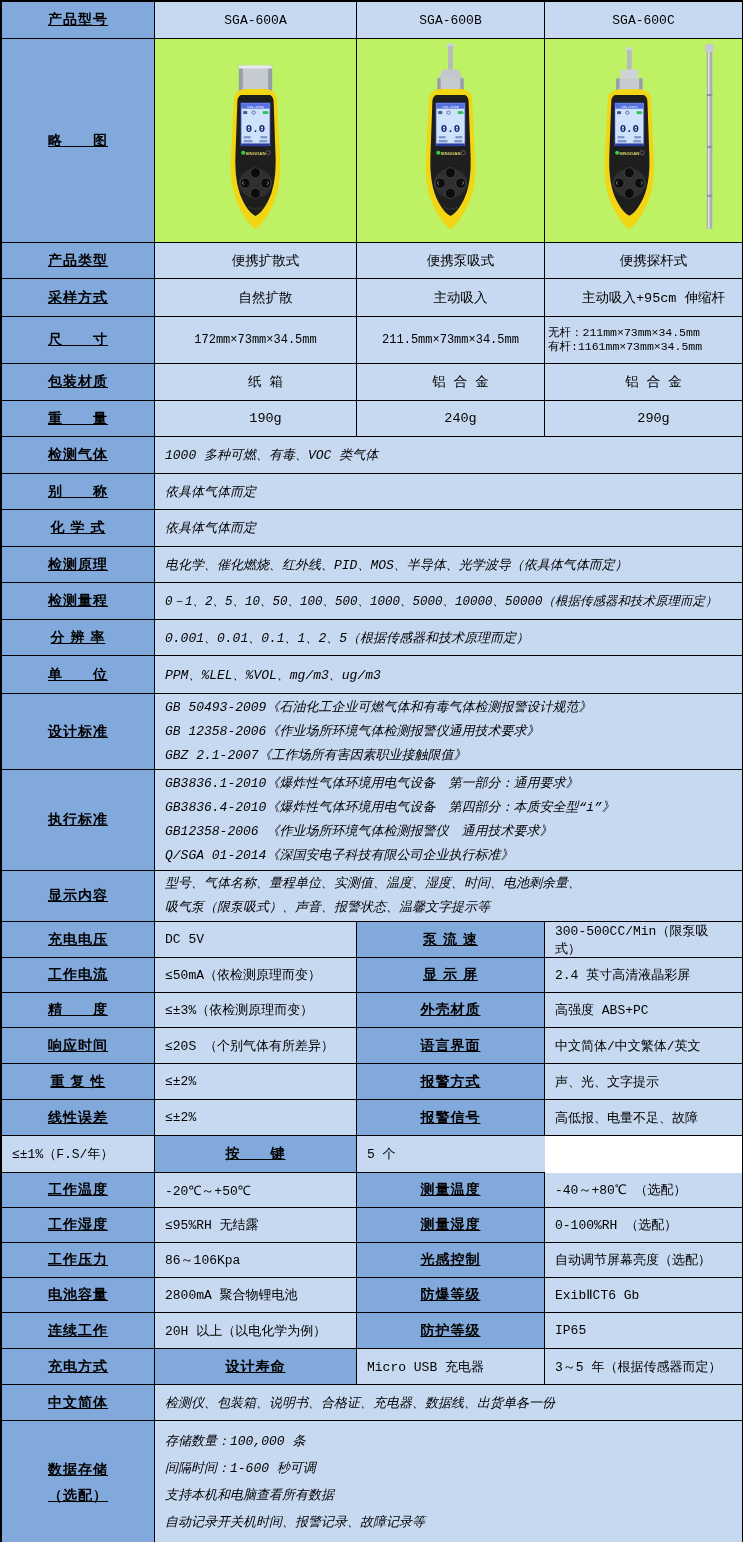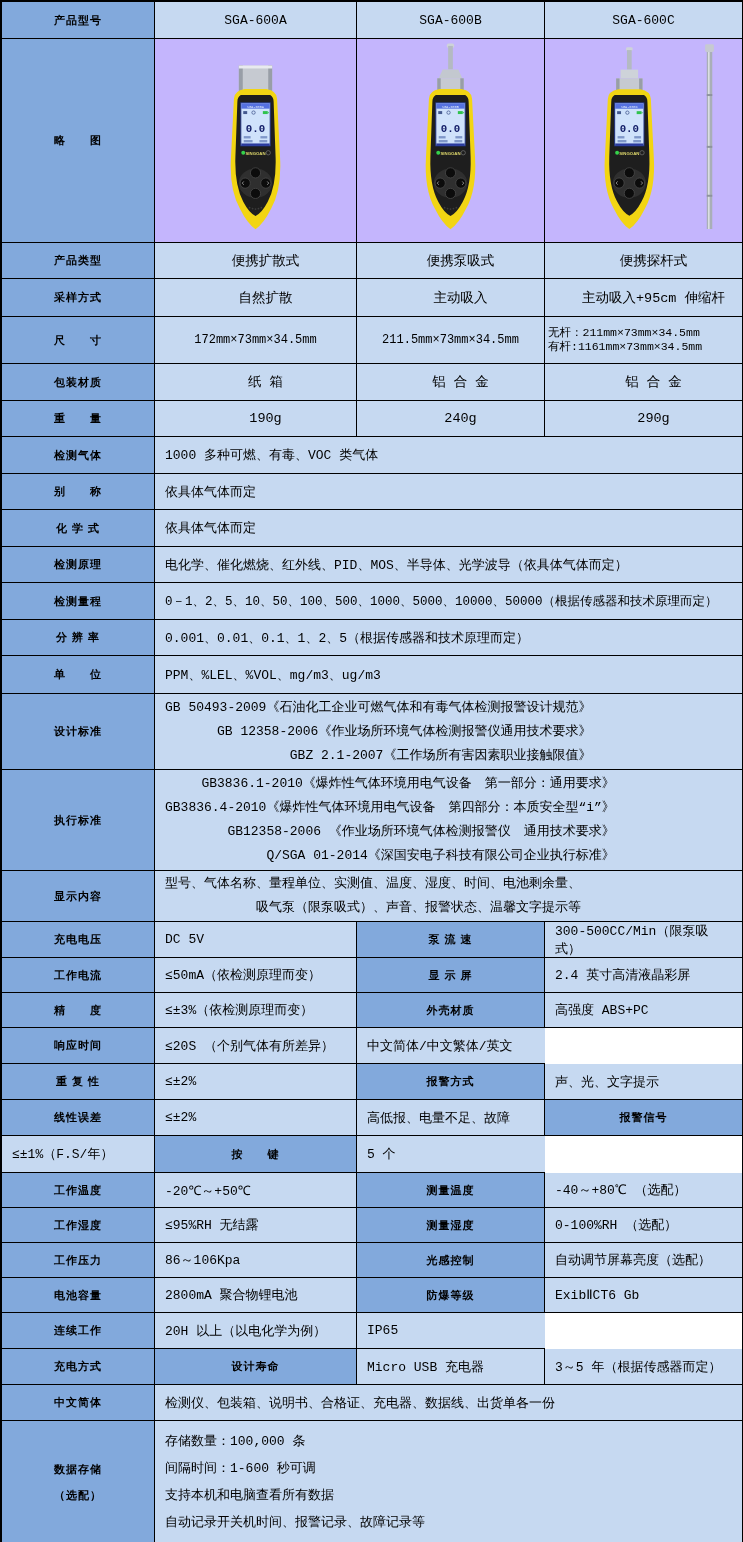--- a/index.html
+++ b/index.html
@@ -22,33 +22,33 @@
   .cell{
     box-sizing:border-box;
     border-right:1px solid var(--border_color);
     border-bottom:1px solid var(--border_color);
     display:flex;align-items:center;justify-content:center;
     overflow:hidden;text-align:center;
   }
   .cell:last-child{border-right:none;}
   .label{
     background:var(--label_bg);
-    font-weight:bold;font-size:11px;letter-spacing:1px;
+    font-weight:bold;font-size:14px;letter-spacing:1px;text-decoration:underline;
   }
   .value{
     background:var(--value_bg);
     font-family:"Liberation Mono","DejaVu Sans Mono",monospace;
     font-size:13px;
   }
   .cmp{font-size:13.5px;padding-left:20px;}
   .left{justify-content:flex-start;text-align:left;padding:0 10px;}
-  .span3{grid-column:2/5;}
-  .white{background:#c4b5fd;}
+  .span3{grid-column:2/5;font-style:italic;}
+  .white{background:#bef264;}
   .pre{white-space:pre-line;}
-  .lines{line-height:24px;text-align:right;}
+  .lines{line-height:24px;}
   .storlines{line-height:27px;}
   .dims{font-size:11.5px;line-height:14px;padding:0 3px;justify-content:flex-start;text-align:left;}
   .lbl2{line-height:26px;}
   .devsvg{display:block;}
 </style>
 </head>
 <body>
 
 <div class="table">
 
@@ -302,33 +302,34 @@
   </div>
   <div class="row" style="height:35px">
     <div class="cell label">精　　度</div>
     <div class="cell value left">≤±3%（依检测原理而变）</div>
     <div class="cell label">外壳材质</div>
     <div class="cell value left">高强度 ABS+PC</div>
   </div>
   <div class="row" style="height:36px">
     <div class="cell label">响应时间</div>
     <div class="cell value left">≤20S （个别气体有所差异）</div>
+    <div class="cell label">语言界面</div>
     <div class="cell value left">中文简体/中文繁体/英文</div>
   </div>
   <div class="row" style="height:36px">
     <div class="cell label">重 复 性</div>
     <div class="cell value left">≤±2%</div>
     <div class="cell label">报警方式</div>
     <div class="cell value left">声、光、文字提示</div>
   </div>
   <div class="row" style="height:36px">
     <div class="cell label">线性误差</div>
     <div class="cell value left">≤±2%</div>
+    <div class="cell label">报警信号</div>
     <div class="cell value left">高低报、电量不足、故障</div>
-    <div class="cell label">报警信号</div>
   </div>
   <div class="row" style="height:37px">
     <div class="cell value left">≤±1%（F.S/年）</div>
     <div class="cell label">按　　键</div>
     <div class="cell value left">5 个</div>
   </div>
   <div class="row" style="height:35px">
     <div class="cell label">工作温度</div>
     <div class="cell value left">-20℃～+50℃</div>
     <div class="cell label">测量温度</div>
@@ -348,20 +349,21 @@
   </div>
   <div class="row" style="height:35px">
     <div class="cell label">电池容量</div>
     <div class="cell value left">2800mA 聚合物锂电池</div>
     <div class="cell label">防爆等级</div>
     <div class="cell value left">ExibⅡCT6 Gb</div>
   </div>
   <div class="row" style="height:36px">
     <div class="cell label">连续工作</div>
     <div class="cell value left">20H 以上（以电化学为例）</div>
+    <div class="cell label">防护等级</div>
     <div class="cell value left">IP65</div>
   </div>
   <div class="row" style="height:36px">
     <div class="cell label">充电方式</div>
     <div class="cell label">设计寿命</div>
     <div class="cell value left">Micro USB 充电器</div>
     <div class="cell value left">3～5 年（根据传感器而定）</div>
   </div>
 
   <div class="row" style="height:36px">

